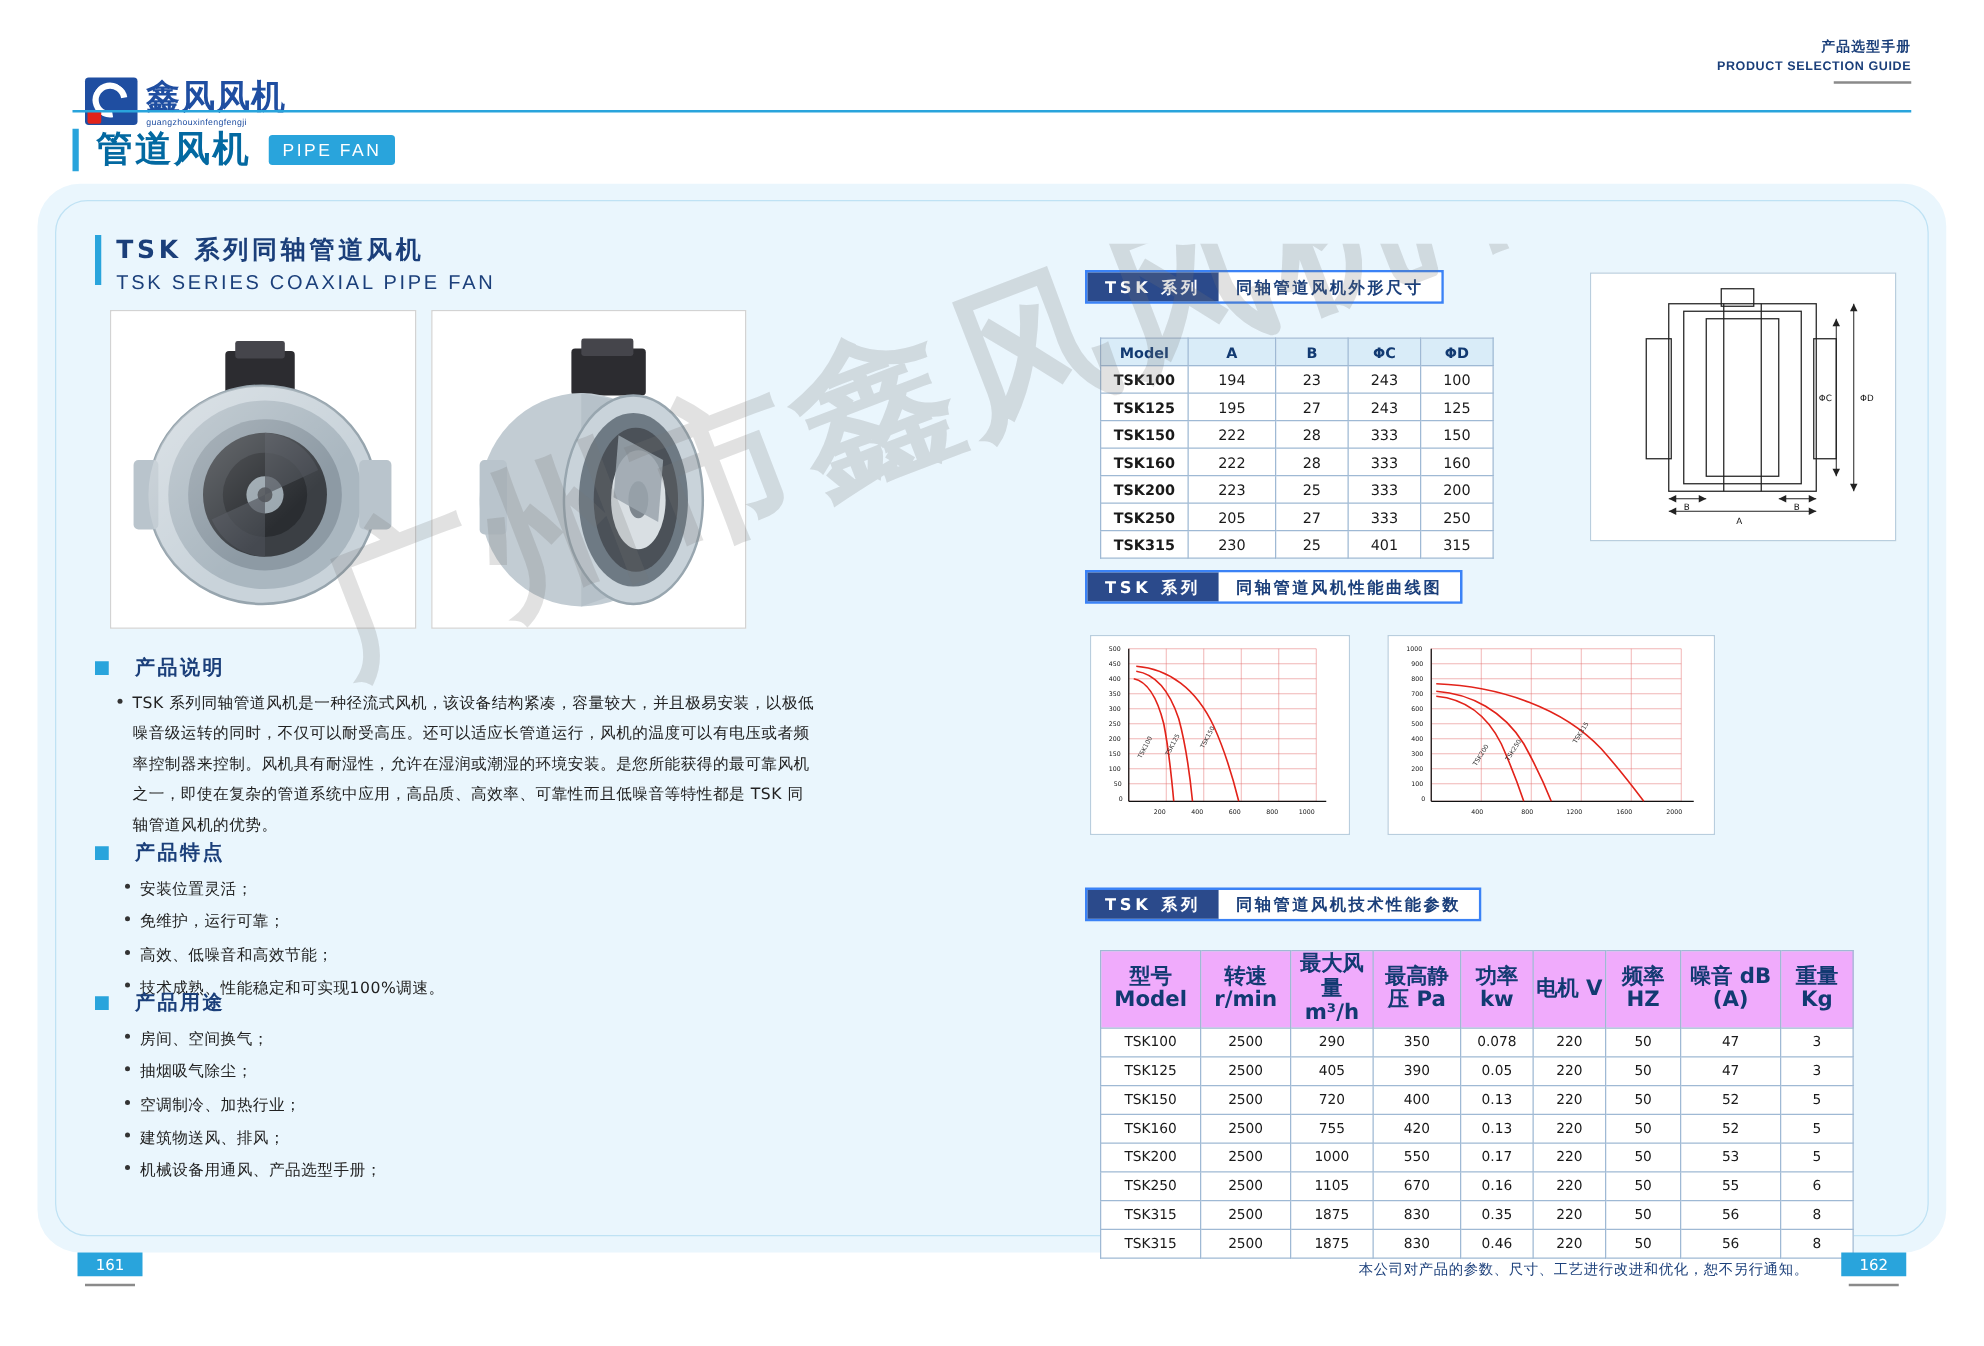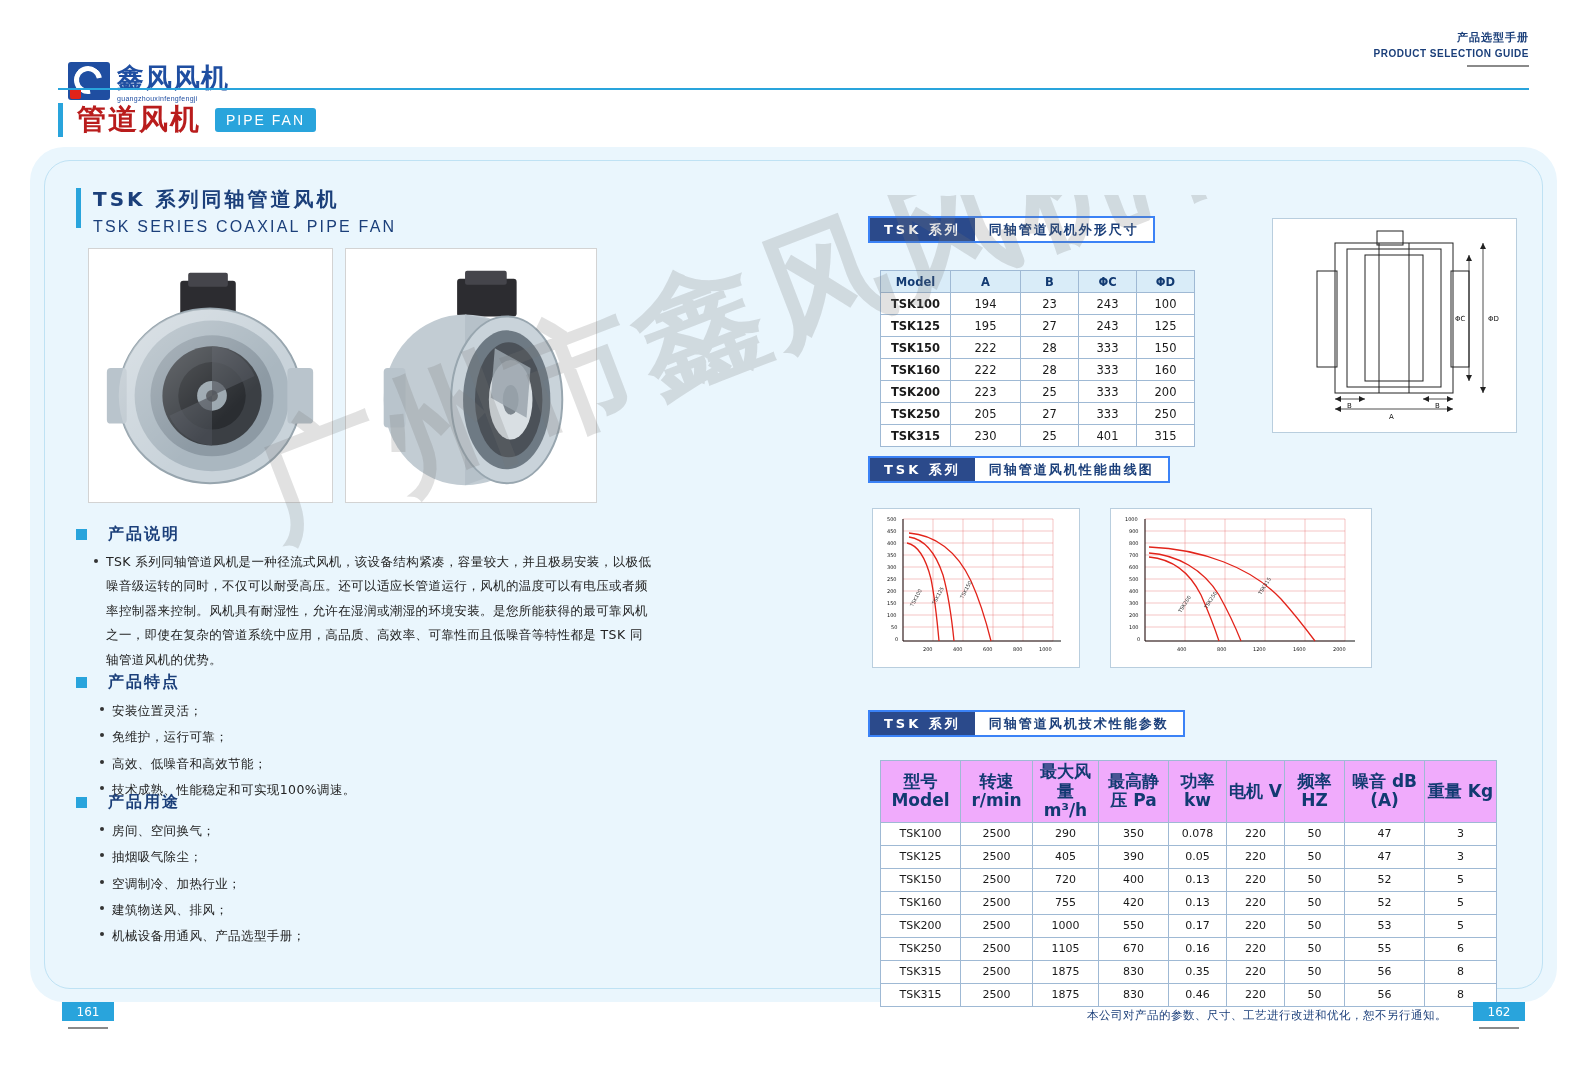--- a/index.html
+++ b/index.html
@@ -58,21 +58,21 @@
 
   
   .title-block {
     position:absolute; left:58px; top:96px; width:330px; height:48px;
     display:flex; align-items:center; gap:14px;
   }
   .title-bar-left {
     width:5px; height:34px; background:#29a4dc;
   }
   .title-cn {
-    font-size:29px; font-weight:bold; color:#b91c1c; letter-spacing:2px;
+    font-size:29px; font-weight:bold; color:#0369a1; letter-spacing:2px;
     font-family:"DejaVu Sans", sans-serif;
   }
   .title-en-box {
     background:#29a4dc; color:#ffffff; font-size:14px; letter-spacing:2px;
     padding:4px 11px; border-radius:3px;
   }
 
   
   .panel {
     position:absolute; left:30px; top:147px; width:1527px; height:855px;
@@ -561,21 +561,21 @@
     <thead>
         <tr>
       <th style="width:80px">型号 Model</th>
       <th style="width:72px">转速 r/min</th>
       <th style="width:66px">最大风量 m³/h</th>
       <th style="width:70px">最高静压 Pa</th>
       <th style="width:58px">功率 kw</th>
       <th style="width:58px">电机 V</th>
       <th style="width:60px">频率 HZ</th>
       <th style="width:80px">噪音 dB (A)</th>
-      <th style="width:72px">重量 Kg</th>
+      <th style="width:58px">重量 Kg</th>
     </tr>
       </thead>
     <tbody>
       <tr>
           <td>TSK100</td>
           <td>2500</td>
           <td>290</td>
           <td>350</td>
           <td>0.078</td>
           <td>220</td>

